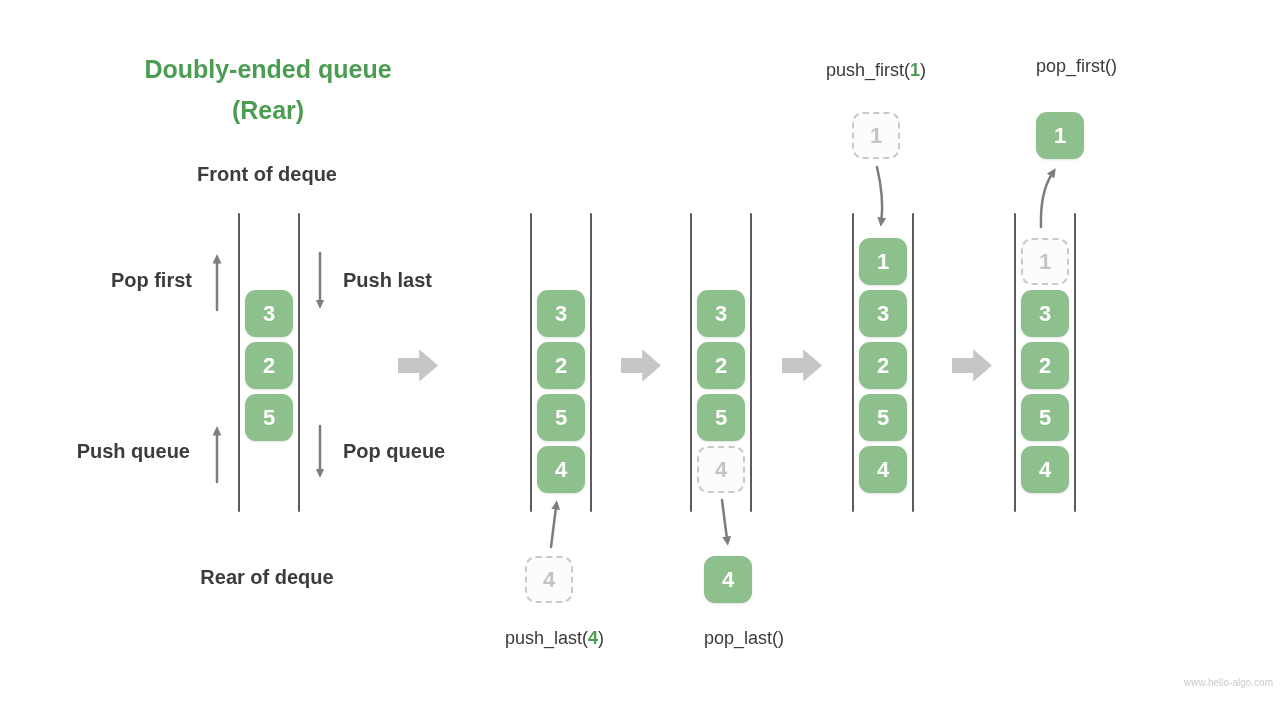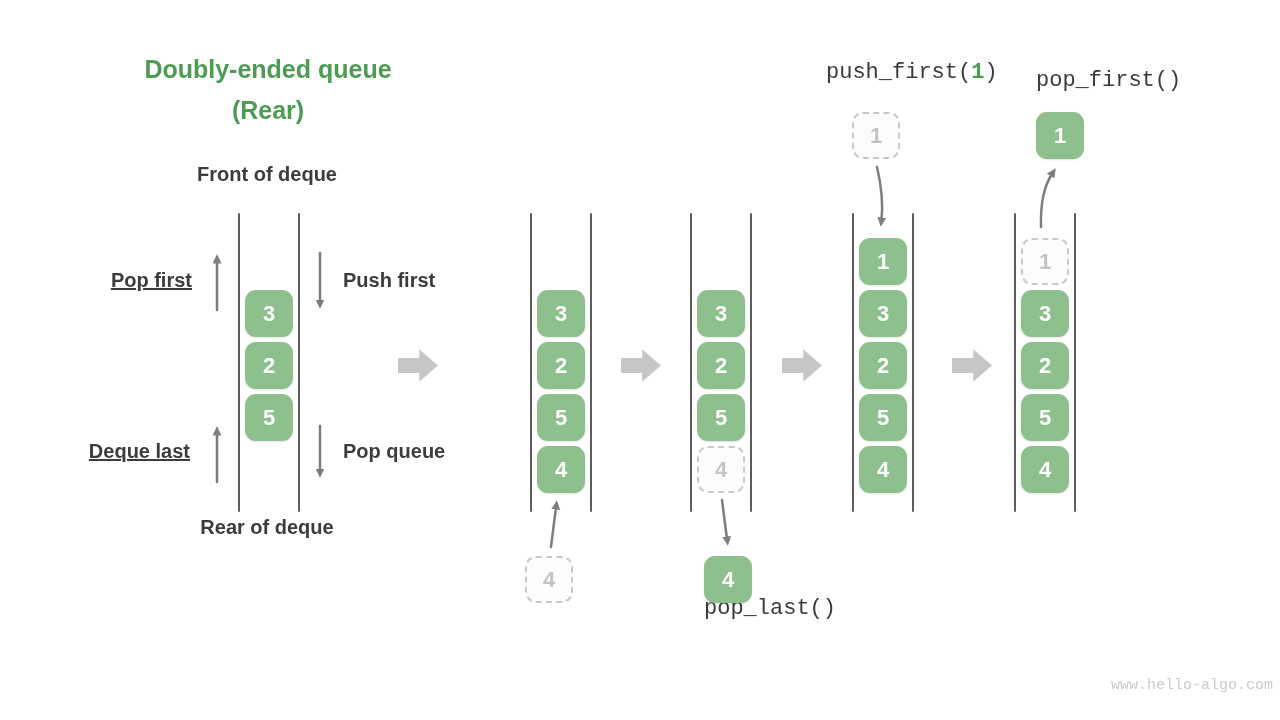--- a/index.html
+++ b/index.html
@@ -4,24 +4,24 @@
 <style>
   html,body{margin:0;padding:0;background:#ffffff;}
   .canvas{position:relative;width:1280px;height:720px;background:#ffffff;overflow:hidden;
           font-family:"Liberation Sans",sans-serif;padding-left:36px;}
 
   
   .title{position:absolute;left:268px;transform:translateX(-50%);color:#4c9d52;
          font-weight:bold;font-size:25px;white-space:nowrap;}
   .label{position:absolute;color:#3c3c3c;font-weight:bold;font-size:20px;white-space:nowrap;}
   .label.center{transform:translateX(-50%);}
-  .label.rightAnchor{transform:translateX(-100%);text-decoration:underline;}
+  .label.rightAnchor{transform:translateX(-100%);}
 
   
-  .mono{position:absolute;font-family:Liberation Mono, monospace;font-size:22px;
+  .mono{position:absolute;font-family:Liberation Sans, sans-serif;font-size:18px;
         color:#3a3a3a;white-space:nowrap;}
   .mono .arg{color:#4c9d52;font-weight:bold;}
 
   
   .queue{position:absolute;top:213px;width:62px;height:299px;}
   .qline{position:absolute;top:0;width:2px;height:299px;background:#5c5c5c;border-radius:1px;}
   .qline.l{left:0;}
   .qline.r{left:60px;}
 
   .cell,.float-cell{box-sizing:border-box;position:absolute;width:48px;height:47px;
@@ -31,44 +31,47 @@
   .cell{left:7px;}
   .ghost{background:#fcfcfc;border:2px dashed #c9c9c9;color:#c3c3c3;box-shadow:none;}
   .r1{top:25px}.r2{top:77px}.r3{top:129px}.r4{top:181px}.r5{top:233px}
 
   
   .block-arrow{position:absolute;width:40px;height:37px;background:#c6c6c6;
         clip-path:polygon(0 30%,53% 30%,53% 6%,100% 50%,53% 94%,53% 70%,0 70%);}
 
   svg.overlay{position:absolute;left:0;top:0;pointer-events:none;}
 
-  .watermark{position:absolute;right:43px;top:677px;font-family:Liberation Mono, monospace;
-        font-size:15px;color:#cbcbcb;}
+  .watermark{position:absolute;right:43px;top:677px;font-family:Liberation Sans, sans-serif;
+        font-size:10px;color:#cbcbcb;}
 </style>
 </head>
 <body>
 
 <div class="canvas">
 
   <div class="title" style="top:55px">Doubly-ended queue</div>
   <div class="title" style="top:96px">(Rear)</div>
 
   <div class="label center" style="left:267px;top:163px">Front of deque</div>
-  <div class="label center" style="left:267px;top:516px">Rear of deque</div>
+  <div class="label center" style="left:267px;top:566px">Rear of deque</div>
 
   <div class="label rightAnchor" style="left:192px;top:269px">Pop first</div>
-  <div class="label" style="left:343px;top:269px">Push first</div>
-  <div class="label rightAnchor" style="left:190px;top:440px">Deque last</div>
+  <div class="label" style="left:343px;top:269px">Push last</div>
+  <div class="label rightAnchor" style="left:190px;top:440px">Push queue</div>
   <div class="label" style="left:343px;top:440px">Pop queue</div>
 
   <div class="mono" style="left:826px;top:60px">
     <span>push_first(</span><span class="arg">1</span><span>)</span>
   </div>
-  <div class="mono" style="left:1036px;top:68px">pop_first()</div>
-  <div class="mono" style="left:704px;top:596px">pop_last()</div>
+  <div class="mono" style="left:1036px;top:56px">pop_first()</div>
+  <div class="mono" style="left:505px;top:628px">
+    <span>push_last(</span><span class="arg">4</span><span>)</span>
+  </div>
+  <div class="mono" style="left:704px;top:628px">pop_last()</div>
 
   <div class="queue" style="left:238px">
     <div class="qline l"></div>
     <div class="qline r"></div>
     <div class="cell r2">3</div>
     <div class="cell r3">2</div>
     <div class="cell r4">5</div>
   </div>
 
   <div class="queue" style="left:530px">

